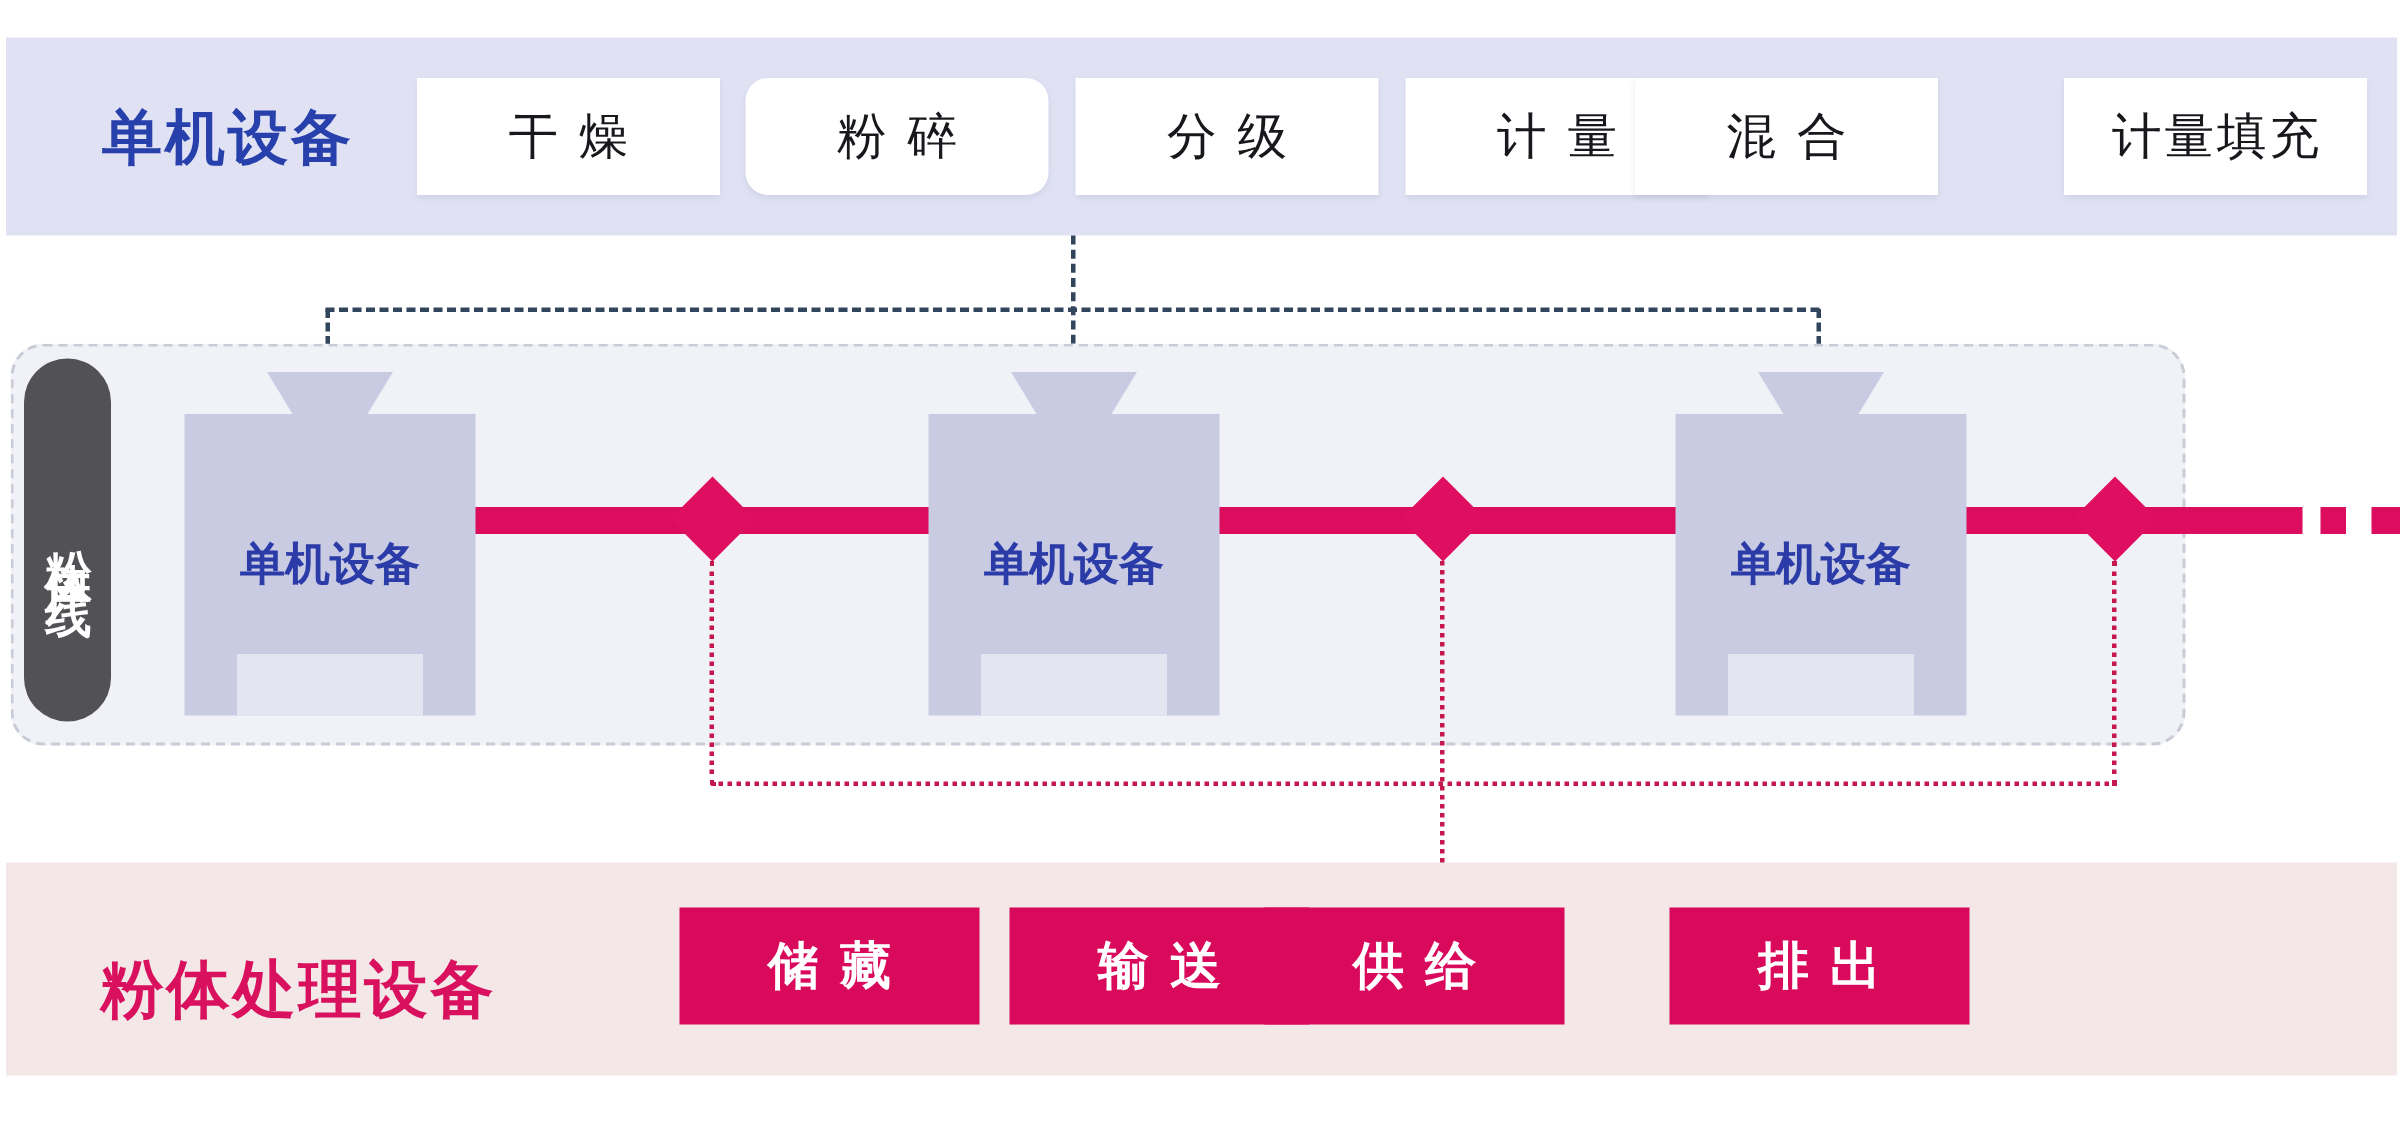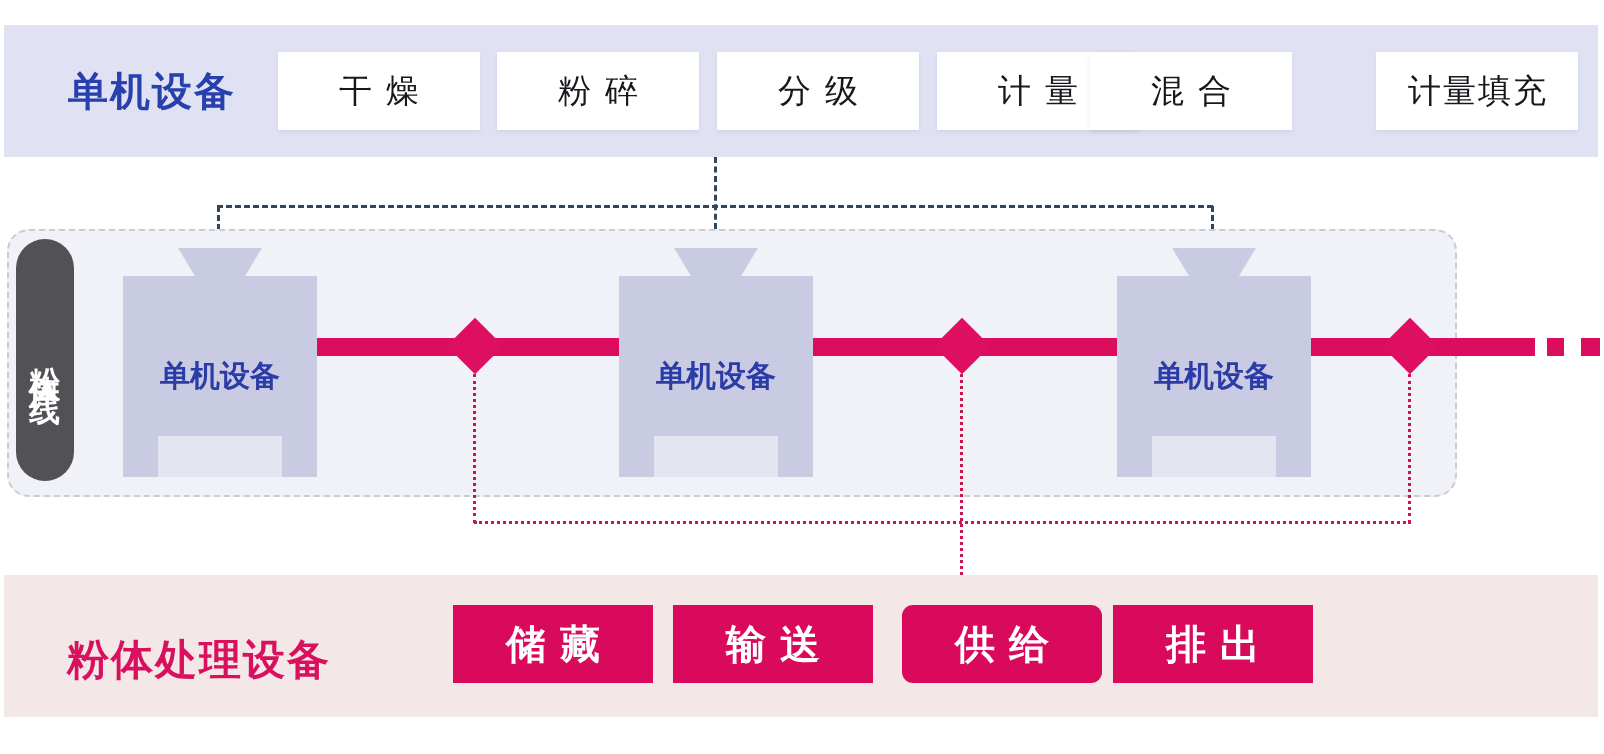--- a/index.html
+++ b/index.html
@@ -61,32 +61,32 @@
   .conn-red-h{position:absolute;height:0;border-top:3px dotted #c5184f;z-index:5;}
   
   .bottom-bar{position:absolute;left:4px;top:575px;width:1594px;height:142px;background:#f4e7e8;}
   .bottom-bar-title{
     position:absolute;left:63px;top:0;height:170px;display:flex;align-items:center;
     font-size:42px;font-weight:bold;color:#d8105e;letter-spacing:2px;
   }
   .bbox{
     position:absolute;top:30px;height:78px;width:200px;background:#d9095c;
     display:flex;align-items:center;justify-content:center;
-    font-size:40px;font-weight:bold;color:#ffffff;letter-spacing:14px;text-indent:14px;
+    font-size:34px;font-weight:bold;color:#ffffff;letter-spacing:14px;text-indent:14px;
   }
 </style>
 </head>
 <body>
 
 <div class="canvas">
 
   <header class="top-bar">
     <div class="top-bar-title">单机设备</div>
     <div class="chip wide" style="left:274px;">干燥</div>
-    <div class="chip wide" style="left:493px;">粉碎</div>
+    <div class="chip wide" style="left:493px;border-radius:15px;">粉碎</div>
     <div class="chip wide" style="left:713px;">分级</div>
     <div class="chip wide" style="left:933px;">计量</div>
     <div class="chip wide" style="left:1086px;">混合</div>
     <div class="chip narrowsp" style="left:1372px;">计量填充</div>
   </header>
 
   <div class="conn-blue-v" style="left:714px;top:157px;height:91px;"></div>
   <div class="conn-blue-h" style="left:217px;top:205px;width:996px;"></div>
   <div class="conn-blue-v" style="left:217px;top:206px;height:42px;"></div>
   <div class="conn-blue-v" style="left:1211px;top:206px;height:42px;"></div>
@@ -129,17 +129,17 @@
 
   <div class="conn-red-v" style="left:473px;top:374px;height:149px;"></div>
   <div class="conn-red-v" style="left:960px;top:374px;height:201px;"></div>
   <div class="conn-red-v" style="left:1408px;top:374px;height:149px;"></div>
   <div class="conn-red-h" style="left:474px;top:521px;width:937px;"></div>
 
   <footer class="bottom-bar">
     <div class="bottom-bar-title">粉体处理设备</div>
     <div class="bbox" style="left:449px;">储藏</div>
     <div class="bbox" style="left:669px;">输送</div>
-    <div class="bbox" style="left:898px;border-radius:11px;">供给</div>
+    <div class="bbox" style="left:839px;">供给</div>
     <div class="bbox" style="left:1109px;">排出</div>
   </footer>
 
 </div>
 
 </body></html>

